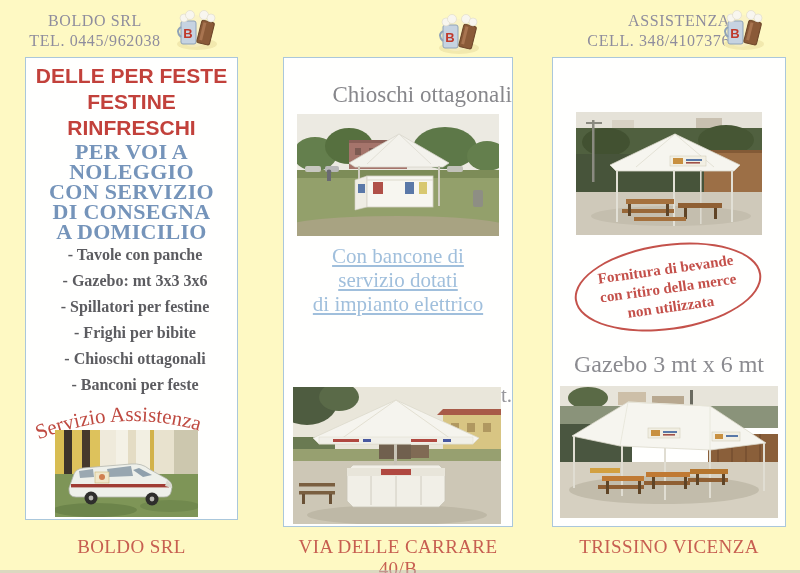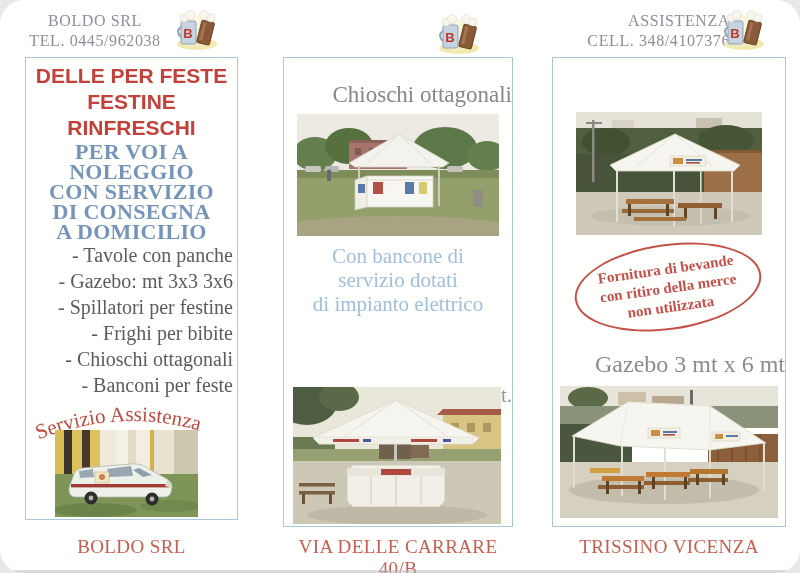--- a/index.html
+++ b/index.html
@@ -1,52 +1,51 @@
 <!DOCTYPE html>
 <html><head>
 <meta charset="utf-8">
 <style>
   html,body{margin:0;padding:0;background:#e8e8e8;}
   .page{
     position:relative;width:800px;height:573px;margin:0 auto;
-    background:#ffffff;overflow:hidden;
+    background:#fef9c3;overflow:hidden;
     font-family:"Liberation Serif", serif;
-    border-radius:24px;
   }
   
   .hdr{position:absolute;text-align:center;color:#8f8d9d;font-size:16px;line-height:20px;letter-spacing:.6px;}
   #hdr-left{left:16px;top:11px;width:158px;}
   #hdr-right{left:560px;top:11px;width:170px;text-align:right;}
   .logo{position:absolute;width:46px;height:42px;}
   #logo-left{left:174px;top:9px;}
   #logo-mid{left:436px;top:13px;}
   #logo-right{left:721px;top:9px;}
   
   .panel-box{position:absolute;border:1px solid #aac7db;background:#fffffe;box-sizing:border-box;}
   #left-box{left:25px;top:57px;width:213px;height:463px;}
   #mid-box{left:283px;top:57px;width:230px;height:470px;}
   #right-box{left:552px;top:57px;width:234px;height:470px;}
   .abs{position:absolute;left:0;right:0;}
   
   .l-headline{top:5px;text-align:center;color:#c2413b;font-family:"Liberation Sans",sans-serif;font-weight:bold;font-size:21px;line-height:26px;}
   .l-subhead{top:84px;text-align:center;color:#7594ba;font-weight:bold;font-size:22px;line-height:20px;letter-spacing:.3px;}
-  .l-list{top:184px;left:11px;right:4px;color:#5c5c60;font-size:20px;line-height:26px;text-align:right;}
+  .l-list{top:184px;left:11px;right:4px;color:#5c5c60;font-size:16px;line-height:26px;text-align:center;font-weight:bold;}
   .arc-svg{position:absolute;left:1px;top:338px;width:210px;height:54px;}
   .photo{position:absolute;display:block;}
   #van-photo{left:29px;top:372px;width:143px;height:87px;}
   
   .m-title{top:24px;text-align:right;color:#87878b;font-size:23px;}
   #kiosk-park-photo{left:13px;top:56px;width:202px;height:122px;}
-  .m-body{top:186px;text-align:center;color:#a0bfdc;font-size:21px;line-height:24px;}
+  .m-body{top:186px;text-align:center;color:#a0bfdc;font-size:21px;line-height:24px;text-decoration:underline;}
   .m-note{top:288px;text-align:right;color:#97979c;font-size:21px;margin-top:37px;}
   #kiosk-counter-photo{left:9px;top:329px;width:208px;height:137px;}
   
   .r-title{text-align:center;color:#8b8b90;font-size:24px;}
   #r-title1{top:26px;}
-  #r-title2{top:293px;text-align:right;}
+  #r-title2{top:293px;}
   #gazebo-3x3-photo{left:23px;top:54px;width:186px;height:123px;}
   #gazebo-3x6-photo{left:7px;top:328px;width:218px;height:132px;}
   .stamp{
     position:absolute;left:21px;top:186px;width:188px;height:86px;box-sizing:border-box;
     border:2px solid #c4524b;border-radius:50%;
     transform:rotate(-8deg);
     color:#c4504a;font-weight:bold;font-size:15px;line-height:19px;text-align:center;
     padding-top:14px;
   }
   

